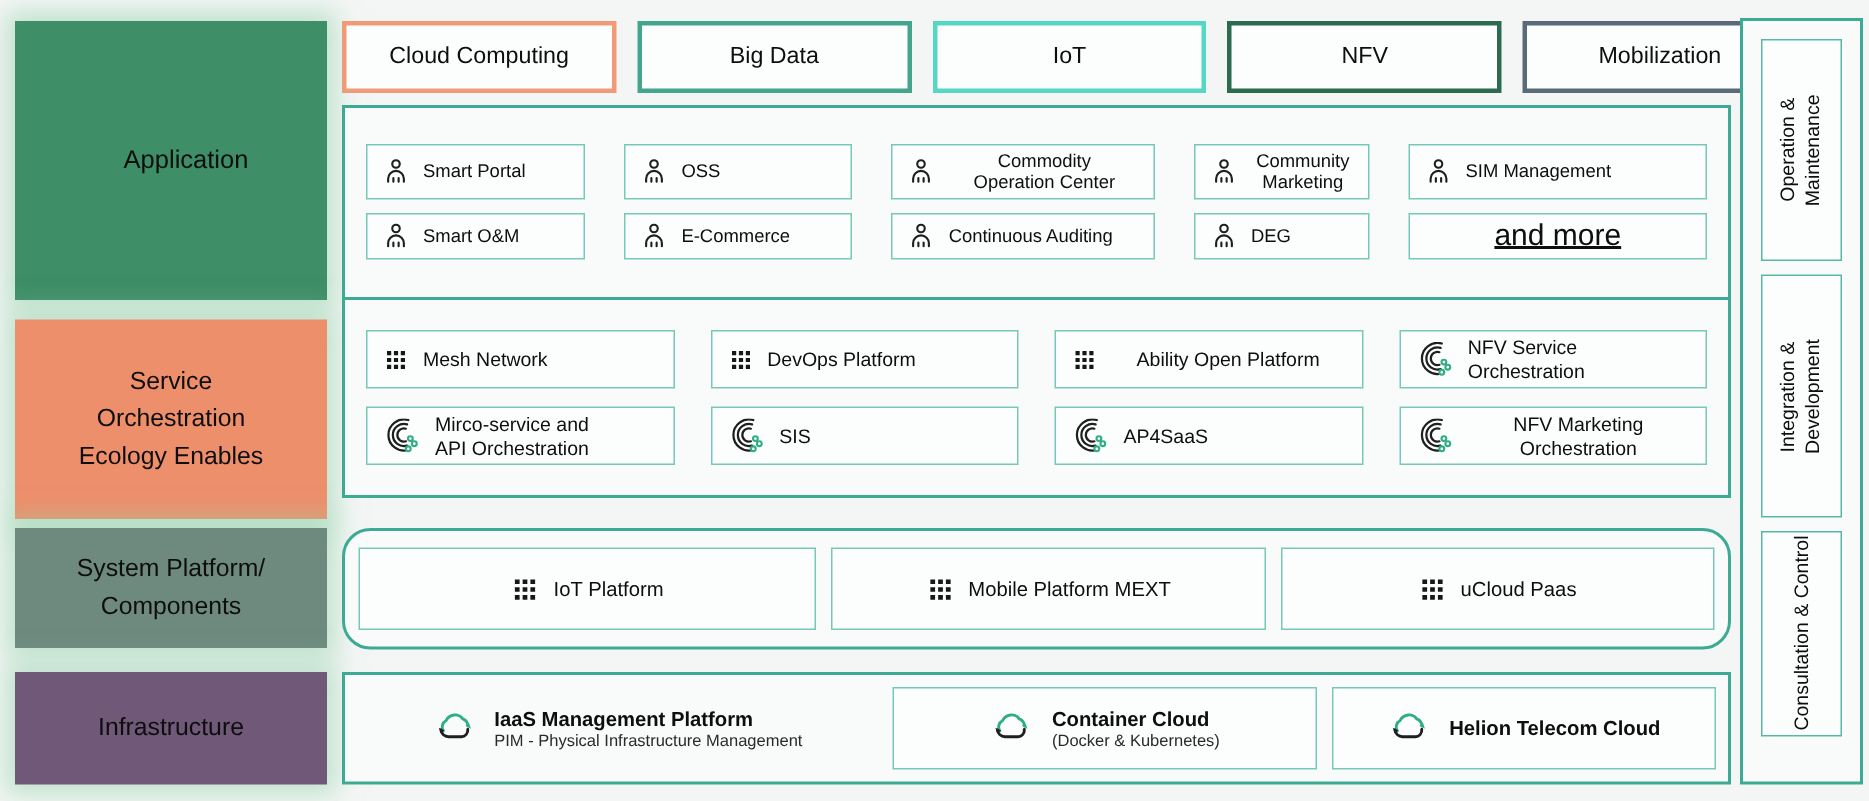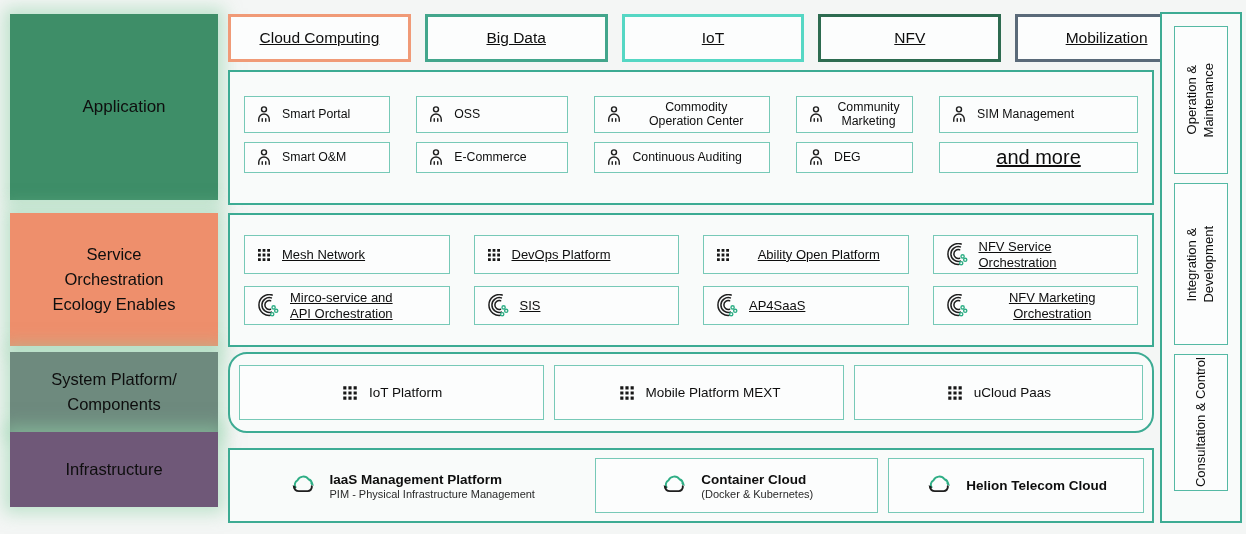--- a/index.html
+++ b/index.html
@@ -10,31 +10,31 @@
   }
   
   .layer{
     position:absolute;left:10px;width:208px;display:flex;align-items:center;justify-content:center;
     text-align:center;font-size:16.5px;line-height:1.5;white-space:pre-line;
     box-shadow:0 0 16px 6px rgba(146,210,170,.55);
   }
   .layer-app{top:14px;height:186px;font-size:17px;}
   .layer-svc{top:213px;height:133px;}
   .layer-sys{top:352px;height:80px;}
-  .layer-inf{top:432px;height:75px;}
-  
-  .cat-row{position:absolute;left:228px;top:14px;width:970px;height:48px;display:flex;gap:14px;text-decoration:underline;}
+  .layer-inf{top:448px;height:75px;}
+  
+  .cat-row{position:absolute;left:228px;top:14px;width:970px;height:48px;display:flex;gap:14px;}
   .cat{flex:1;border:3px solid #3dab93;background:#fcfdfd;display:flex;align-items:center;justify-content:center;
        font-size:15.5px;}
   
   .panel{position:absolute;left:228px;width:926px;border:2px solid #3dab93;background:#f9fbfa;}
   .panel-app{top:70px;height:135px;display:grid;grid-template-columns:1.25fr 1.3fr 1.5fr 1fr 1.7fr;
              column-gap:26px;row-gap:9px;padding:24px 14px 30px;}
-  .panel-svc{top:213px;height:134px;display:grid;grid-template-columns:repeat(4,1fr);
-             column-gap:24px;row-gap:12px;padding:20px 14px;text-decoration:underline;}
+  .panel-svc{top:198px;height:134px;display:grid;grid-template-columns:repeat(4,1fr);
+             column-gap:24px;row-gap:12px;padding:20px 14px;}
   .panel-sys{top:352px;height:81px;display:flex;gap:10px;padding:11px 9px;border-radius:19px;}
   .panel-inf{top:448px;height:75px;display:flex;gap:10px;padding:8px 8px;align-items:stretch;}
   
   .ibox{border:1.4px solid #77c9b7;background:#fcfdfd;display:flex;align-items:center;gap:8px;
         padding:2px 9px;font-size:12.3px;line-height:1.18;}
   .svc-item{font-size:13px;gap:10px;padding:3px 11px;}
   .sys-item{justify-content:center;font-size:13.5px;gap:10px;}
   .sys-item.f106{flex:1.06;} .sys-item.f100{flex:1;}
   .lbl{white-space:pre-line;}
   .tc{flex:1;text-align:center;}

